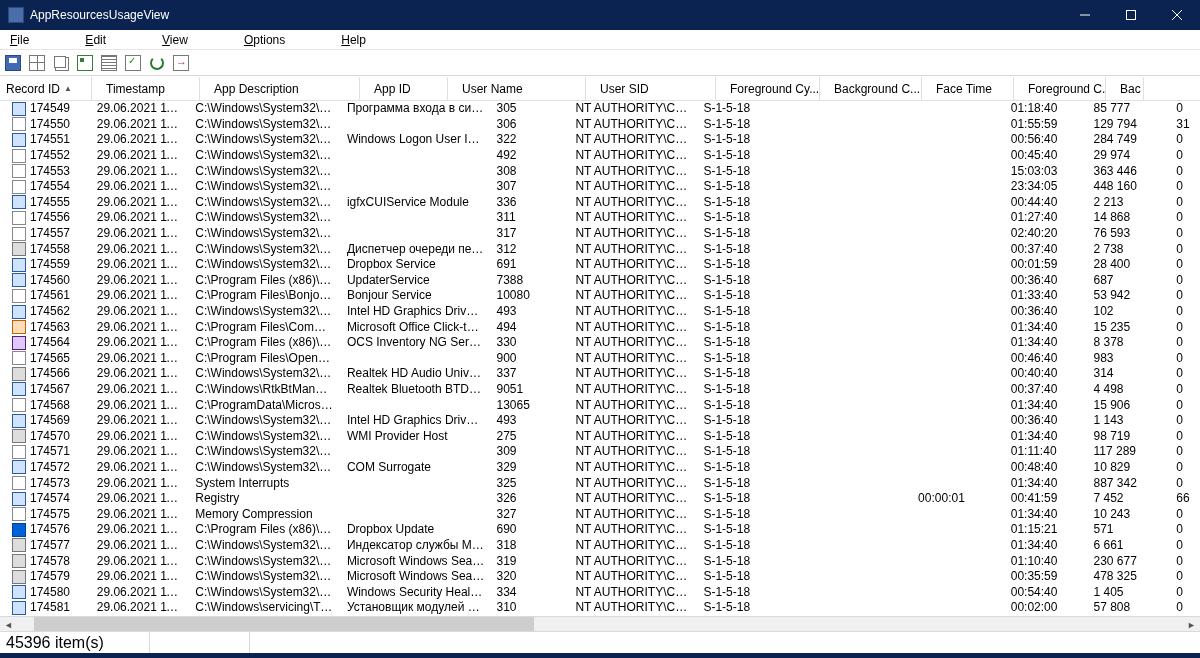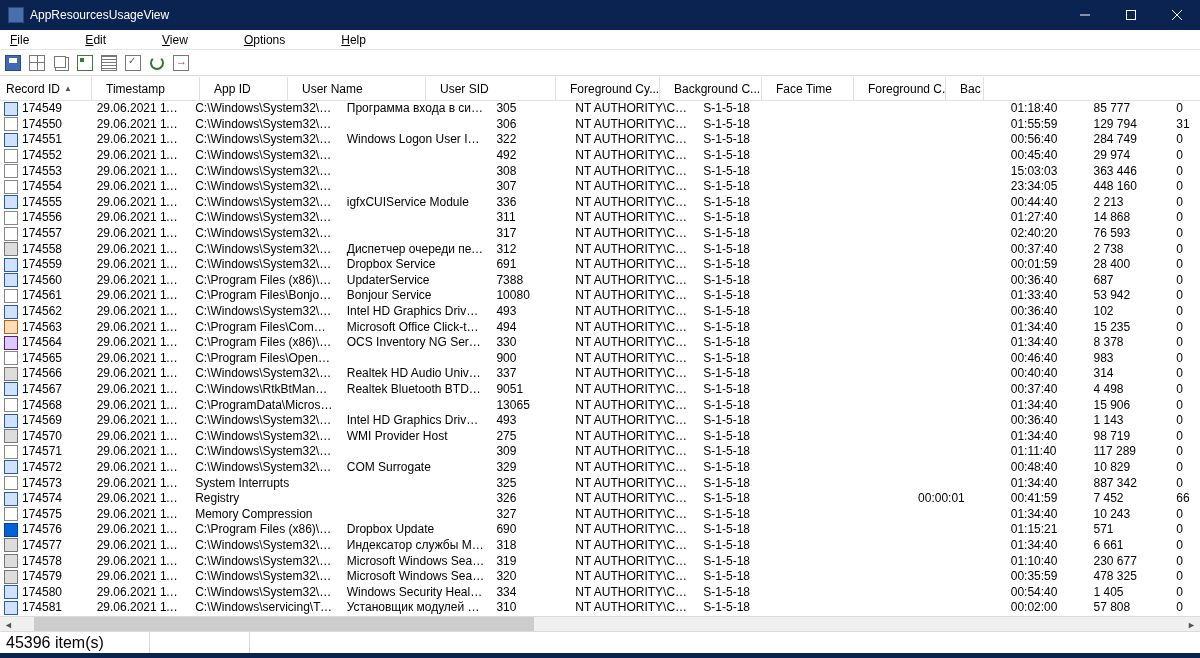--- a/index.html
+++ b/index.html
@@ -27,21 +27,21 @@
   .ico-refresh { border:2px solid #2a7a2a;border-radius:50%;border-top-color:transparent;width:14px;height:14px;}
   .ico-exit { background:#fff;border:1px solid #777;position:relative;}
   .ico-exit::after{content:"→";color:#b33;position:absolute;left:2px;top:-1px;font-size:11px;}
   .grid-wrap { height: 555px; position: relative; overflow: hidden; border-top:1px solid #fff;}
   .grid-header { display: flex; background: #fff; height: 24px; border-bottom: 1px solid #e0e0e0; position: relative; gap: 8px; }
   .gh { border-right: 1px solid #e0e0e0; padding: 4px 6px; font-size: 12px; color: #000; white-space: nowrap; overflow: hidden; display:flex; align-items:center; }
   .gh .sort { font-size:8px; margin-left:4px; color:#555;}
   .grid-body { overflow: hidden; }
   .row { display: flex; height: 15.6px; align-items: center; }
   .cell { padding: 0 6px; white-space: nowrap; overflow: hidden; text-overflow: ellipsis; font-size: 12px; line-height:15px;}
-  .cell.first { display:flex; align-items:center; gap:4px; padding-left:4px;}
+  .cell.first { display:flex; align-items:center; gap:4px; padding-left:12px;}
   .row-ico { width:14px; height:14px; flex:none; border:1px solid #888; background:#fff; }
   .row-ico.blue{border-color:#2b5aa0;background:#cfe3ff;}
   .row-ico.orange{border-color:#c06000;background:#ffddbb;}
   .row-ico.purple{border-color:#502080;background:#e0c8ff;}
   .row-ico.dblue{border-color:#0040a0;background:#0062d6;}
   .row-ico.gray{border-color:#777;background:#ddd;}
   .hscroll { height: 17px; background: #f0f0f0; display:flex; align-items:center; border-top:1px solid #dadada;}
   .hscroll .thumb { width: 500px; height: 15px; background:#cdcdcd; margin-left:17px; }
   .hscroll .arrow { width:17px; height:17px; display:flex;align-items:center;justify-content:center;font-size:9px;color:#555;}
   .hscroll .spacer{flex:1;}
@@ -109,20 +109,21 @@
     </div>
   <div class="tb-btn">
       <span class="tb-ico ico-exit"></span>
     </div>
 </div>
 
 <div class="grid-wrap">
   <div class="grid-header" id="ghead">
       <div class="gh w0">Record ID<span class="sort">▲</span></div>
       <div class="gh w1">Timestamp</div>
+      <div class="gh w3">App Description</div>
       <div class="gh w4">App ID</div>
       <div class="gh w5">User Name</div>
       <div class="gh w6">User SID</div>
       <div class="gh w7">Foreground Cy...</div>
       <div class="gh w8">Background C...</div>
       <div class="gh w9">Face Time</div>
       <div class="gh w10">Foreground C...</div>
       <div class="gh w11">Bac</div>
     </div>
   <div class="grid-body" id="gbody">

